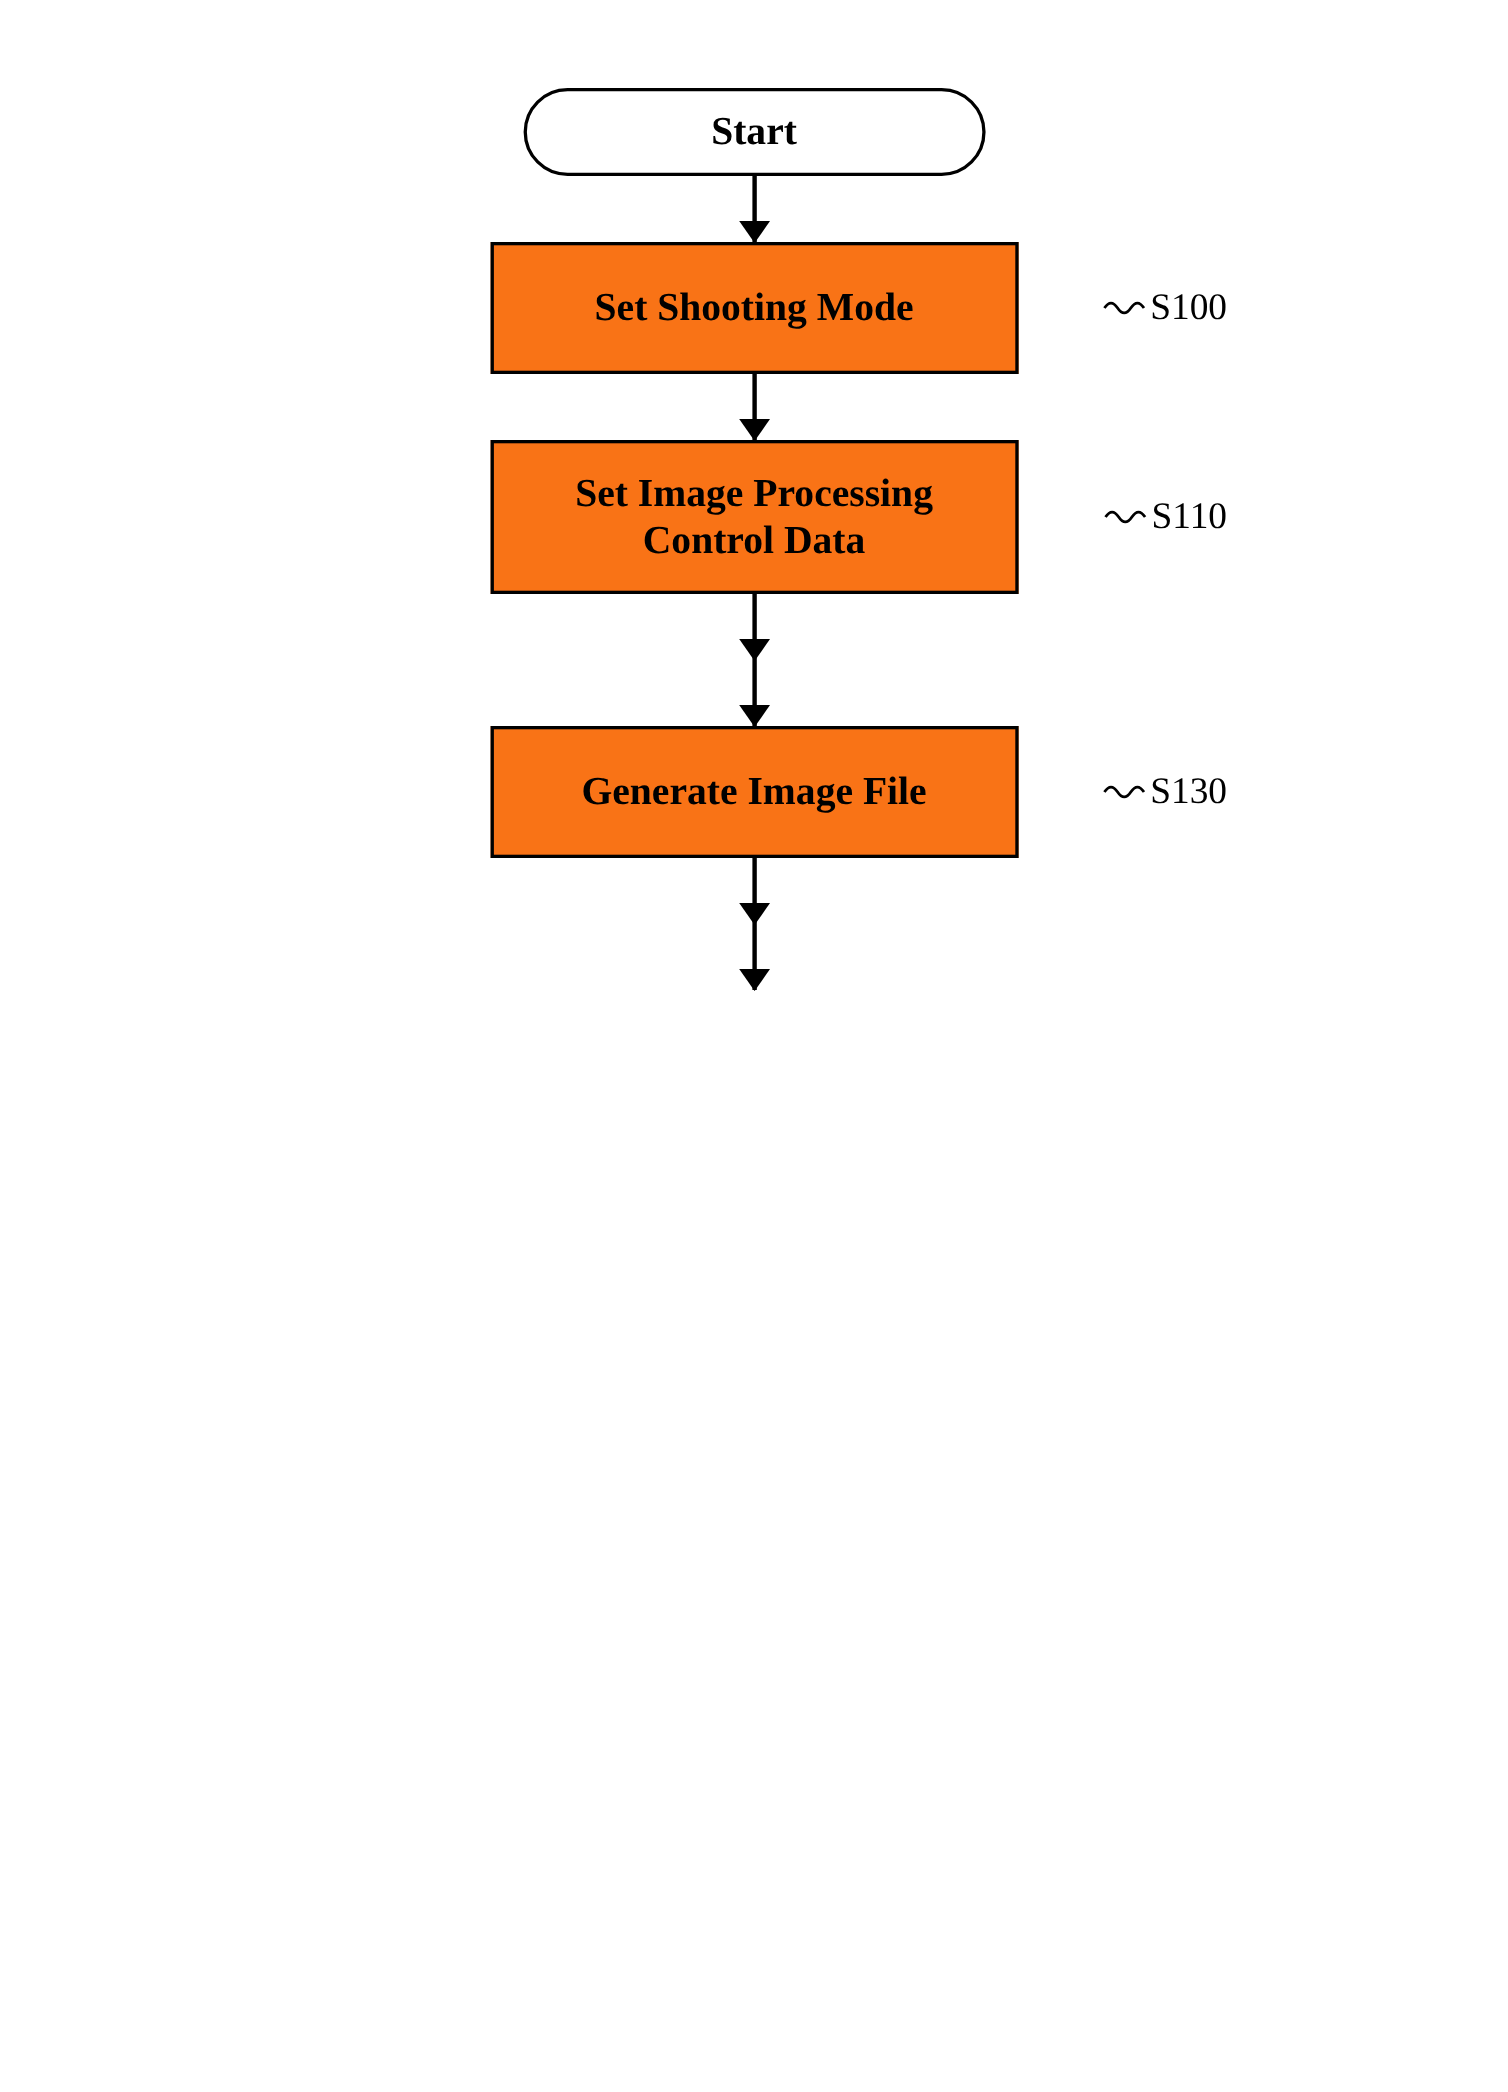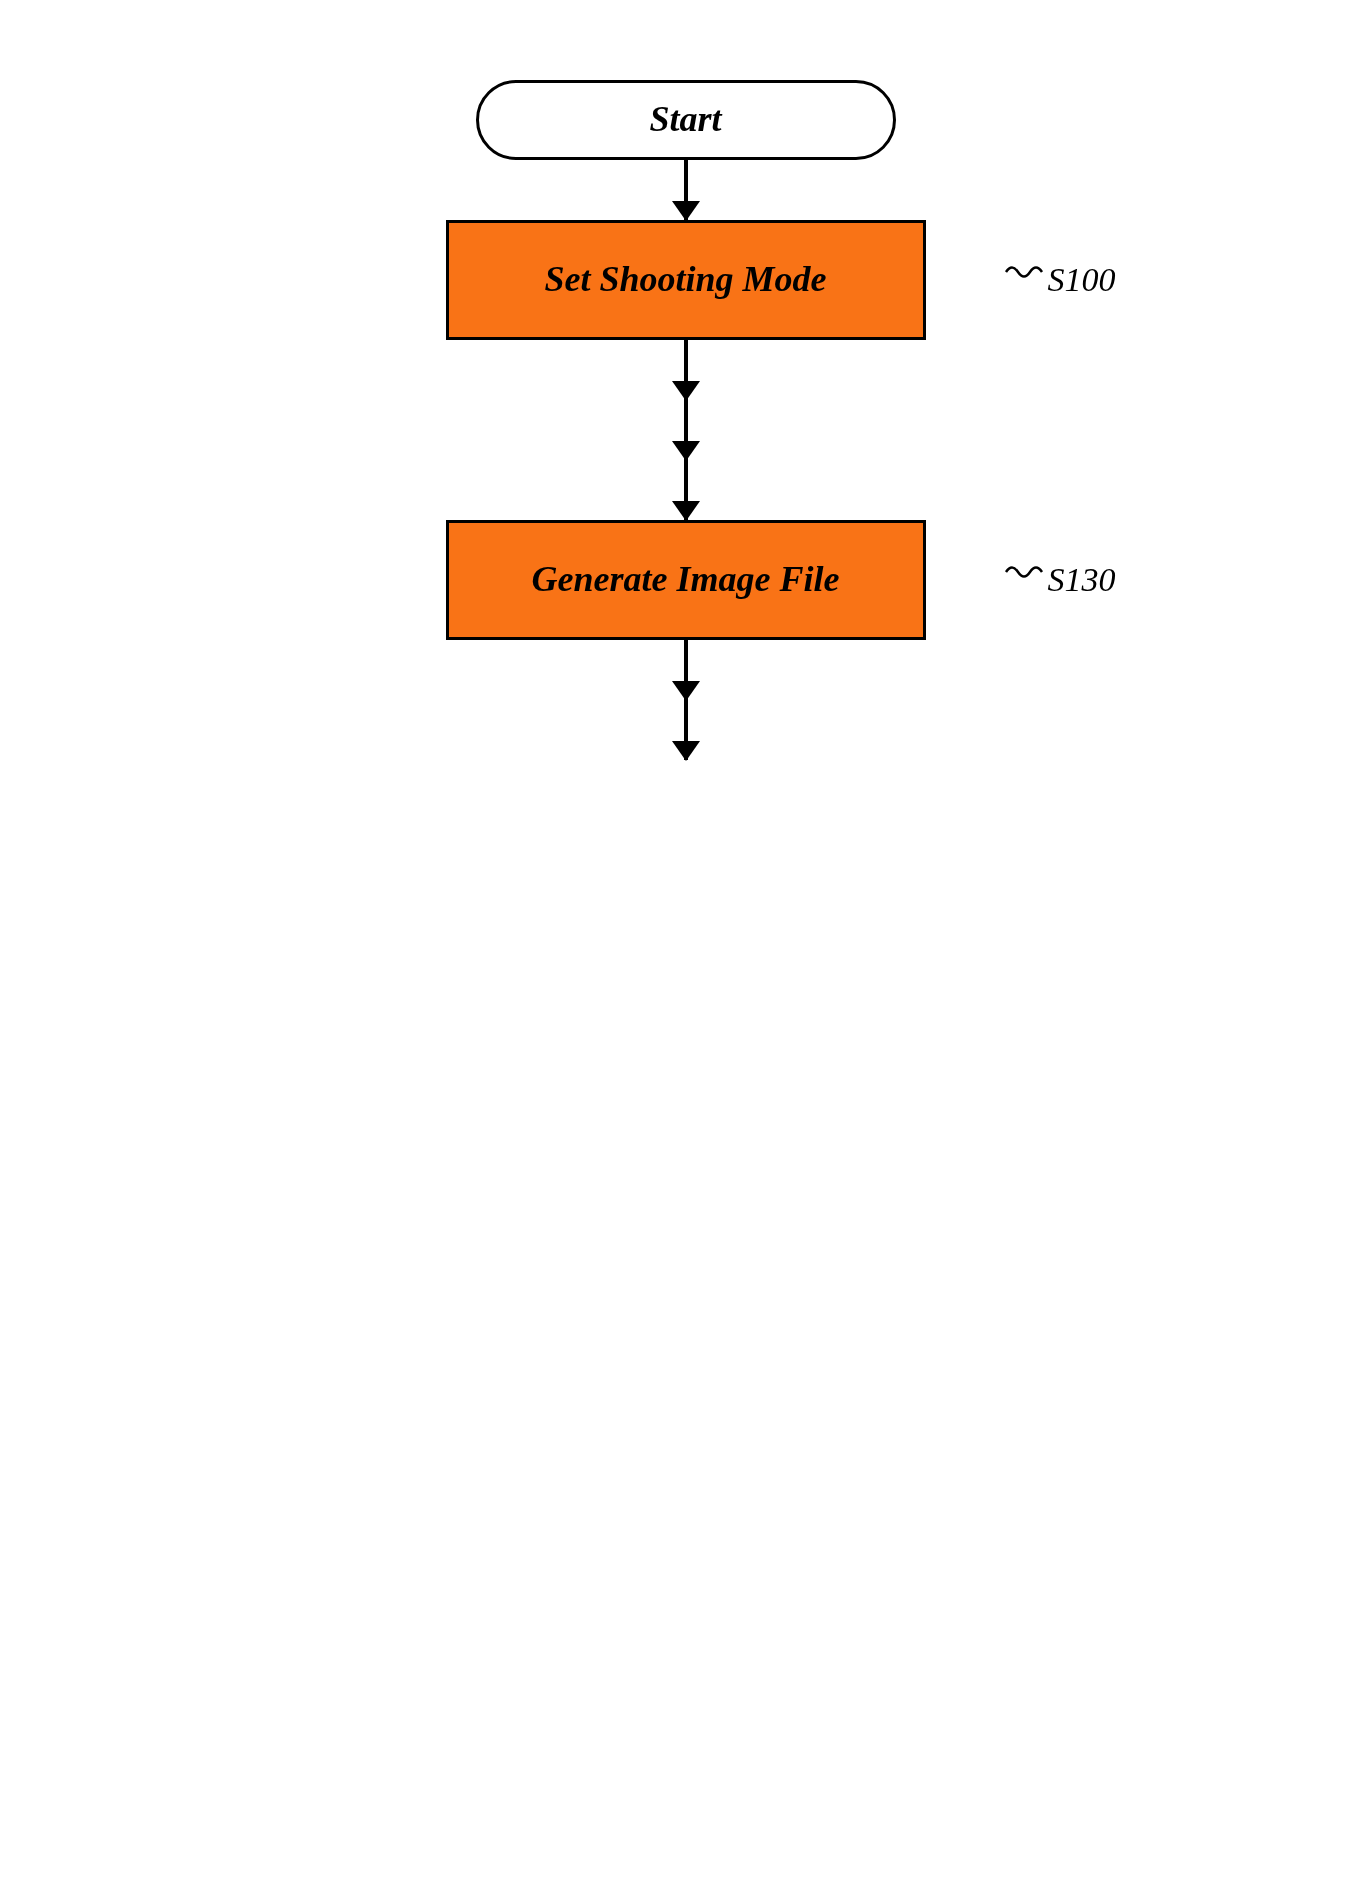--- a/index.html
+++ b/index.html
@@ -89,32 +89,31 @@
       border-left: 14px solid transparent;
       border-right: 14px solid transparent;
       border-top: 20px solid #000;
     }
 
     .step-wrapper {
       position: relative;
       display: flex;
       align-items: center;
       justify-content: center;
-      font-style: italic;
     }
 
     .step-number {
       position: absolute;
       right: -190px;
       top: 50%;
       transform: translateY(-50%);
       font-size: 34px;
       color: #000;
       display: flex;
-      align-items: flex-start;
+      align-items: center;
       gap: 4px;
     }
 
     .wavy {
       display: inline-block;
       position: relative;
       width: 40px;
       height: 22px;
     }
   </style>
@@ -139,20 +138,31 @@
       <div class="step-number">
         <svg class="wavy" viewBox="0 0 40 22" width="40" height="22">
           <path d="M2,11 Q8,2 14,11 Q20,20 26,11 Q32,2 38,11" fill="none" stroke="#000" stroke-width="2.5"></path>
         </svg>
         <span>S100</span>
       </div>
     </div>
 
     <div class="arrow-down"></div>
 
+    <div class="step-wrapper">
+      <div class="rect-box" style="height:140px;">
+        <span class="box-label">Set Image Processing<br>Control Data</span>
+      </div>
+      <div class="step-number">
+        <svg class="wavy" viewBox="0 0 40 22" width="40" height="22">
+          <path d="M2,11 Q8,2 14,11 Q20,20 26,11 Q32,2 38,11" fill="none" stroke="#000" stroke-width="2.5"></path>
+        </svg>
+        <span>S110</span>
+      </div>
+    </div>
 
     <div class="arrow-down"></div>
 
 
     <div class="arrow-down"></div>
 
     <div class="step-wrapper">
       <div class="rect-box">
         <span class="box-label">Generate Image File</span>
       </div>

